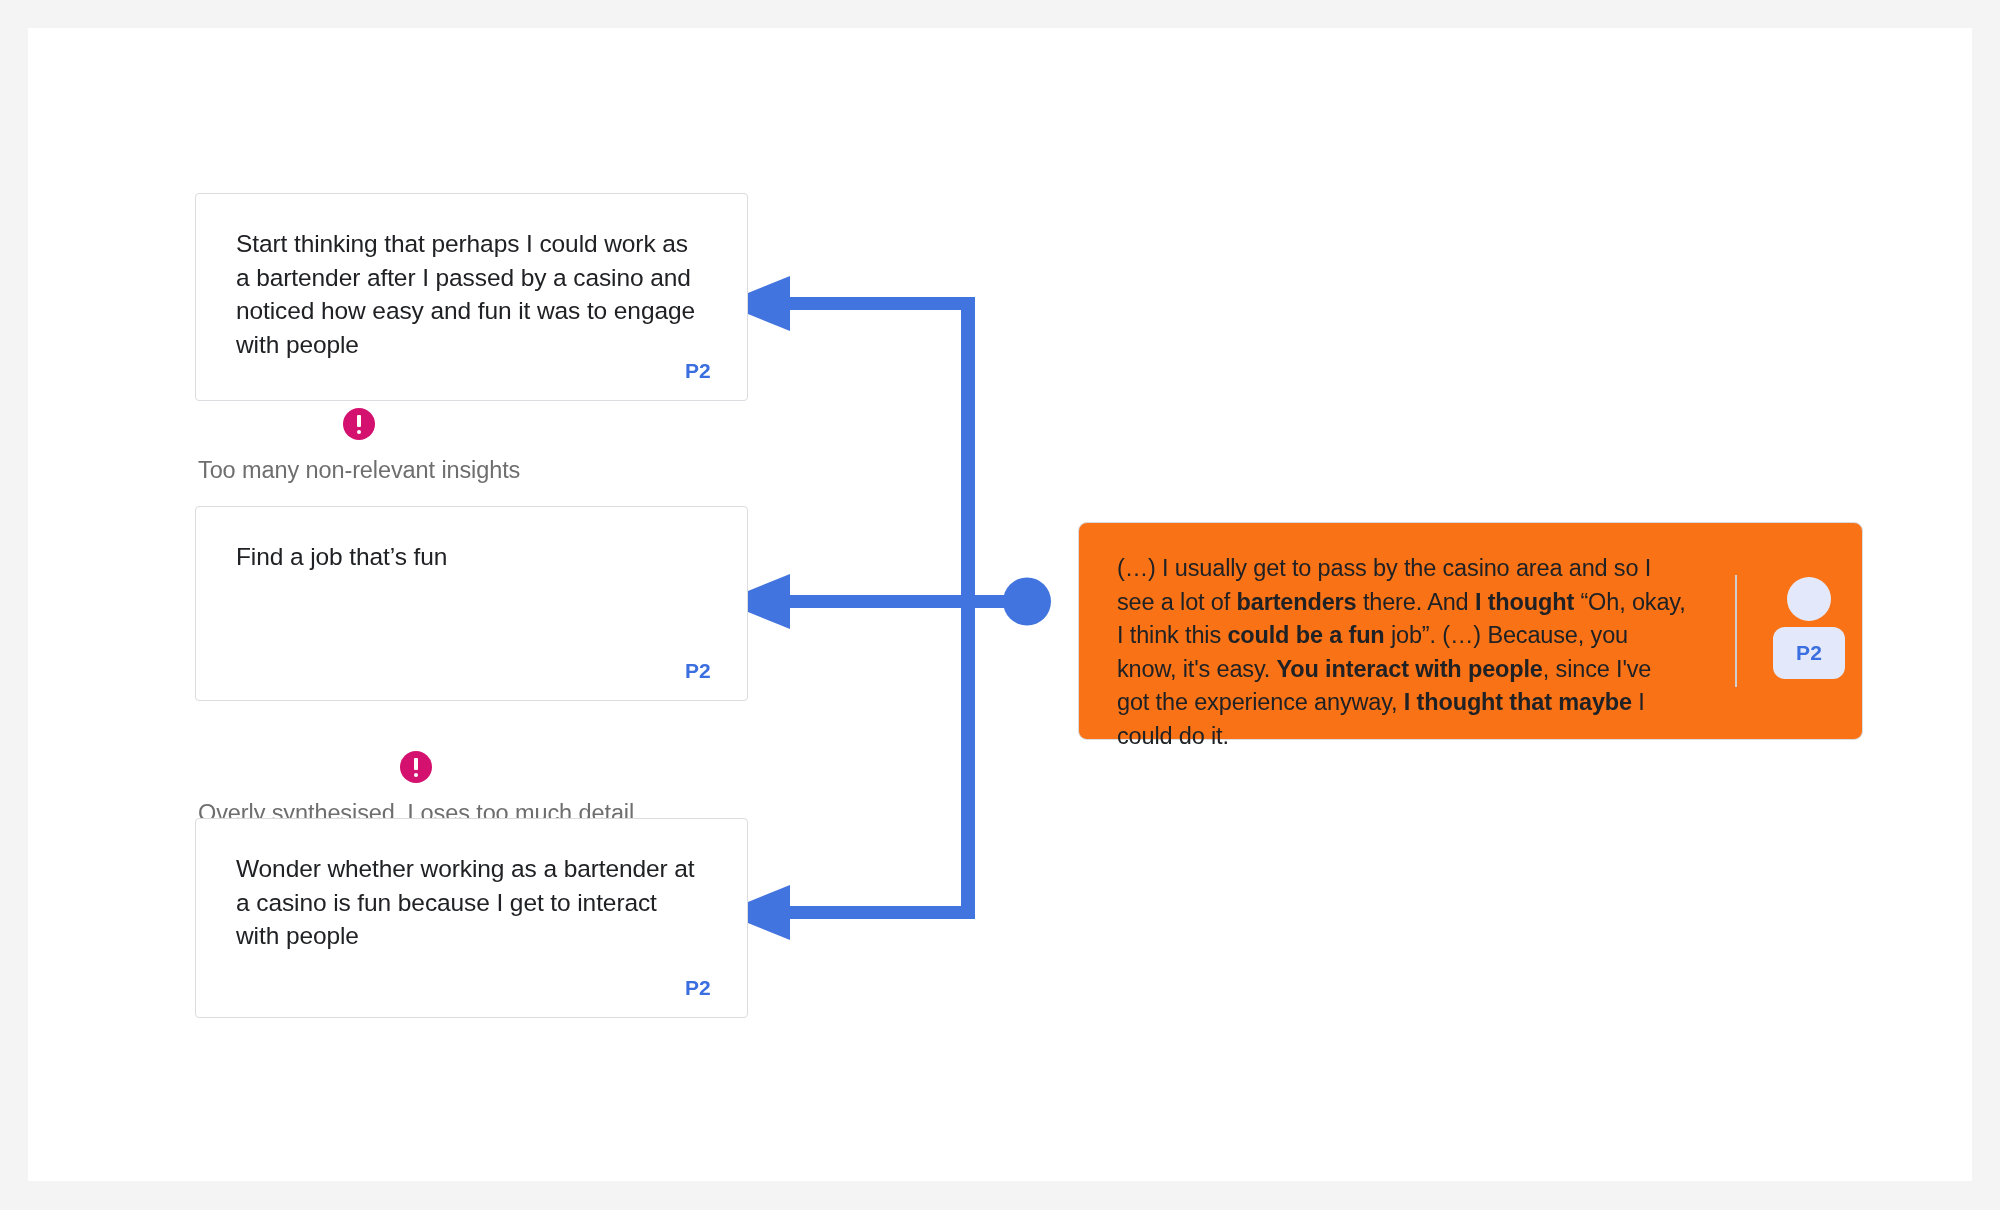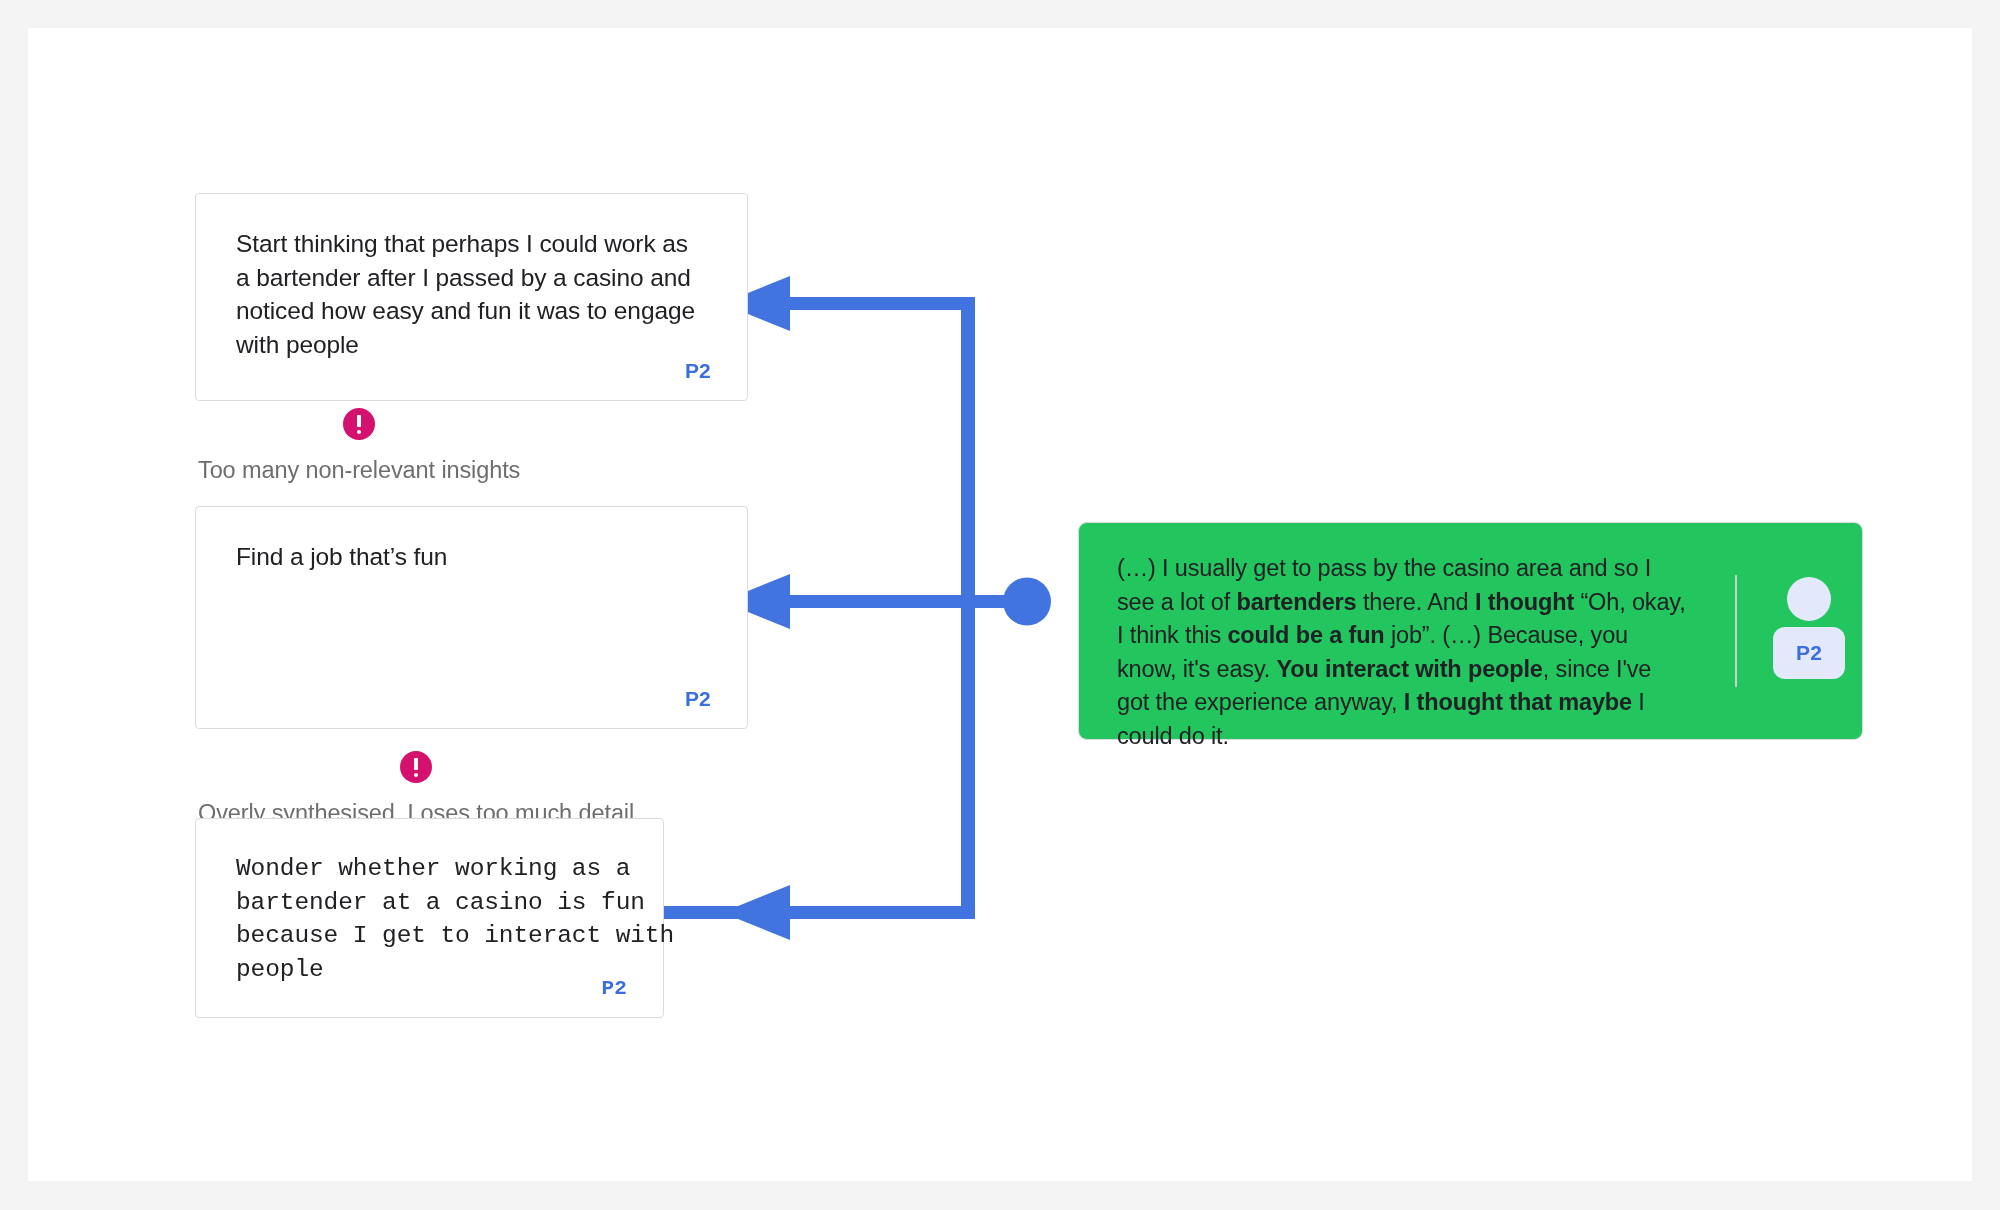--- a/index.html
+++ b/index.html
@@ -38,22 +38,22 @@
   .card-badge {
     position: absolute;
     right: 36px; bottom: 17px;
     font-size: 21px;
     font-weight: bold;
     color: #3b6fe0;
     letter-spacing: 0.2px;
   }
 
   #card-0 { left: 167px; top: 165px;  width: 553px; height: 208px; }
-  #card-1 { left: 167px; top: 478px;  width: 553px; height: 223px; }
-  #card-2 { left: 167px; top: 790px;  width: 469px; height: 200px; font-family: Liberation Mono, monospace; }
+  #card-1 { left: 167px; top: 478px;  width: 553px; height: 195px; }
+  #card-2 { left: 167px; top: 790px;  width: 553px; height: 200px; }
 
   
   .annotation {
     position: absolute;
     display: flex;
     align-items: center;
     gap: 17px;
     white-space: nowrap;
     flex-direction: column;
   }
@@ -102,21 +102,21 @@
     left: 0; top: 0;
     width: 2000px; height: 1210px;
     pointer-events: none;
   }
 
   
   #quote-panel {
     position: absolute;
     left: 1050px; top: 494px;
     width: 785px; height: 218px;
-    background: #22c55e;
+    background: #f97316;
     border: 1.5px solid #dadce0;
     border-radius: 9px;
   }
   #quote-text {
     position: absolute;
     left: 38px; top: 29px;
     width: 570px;
     font-size: 23.5px;
     line-height: 33.5px;
     color: #202124;

